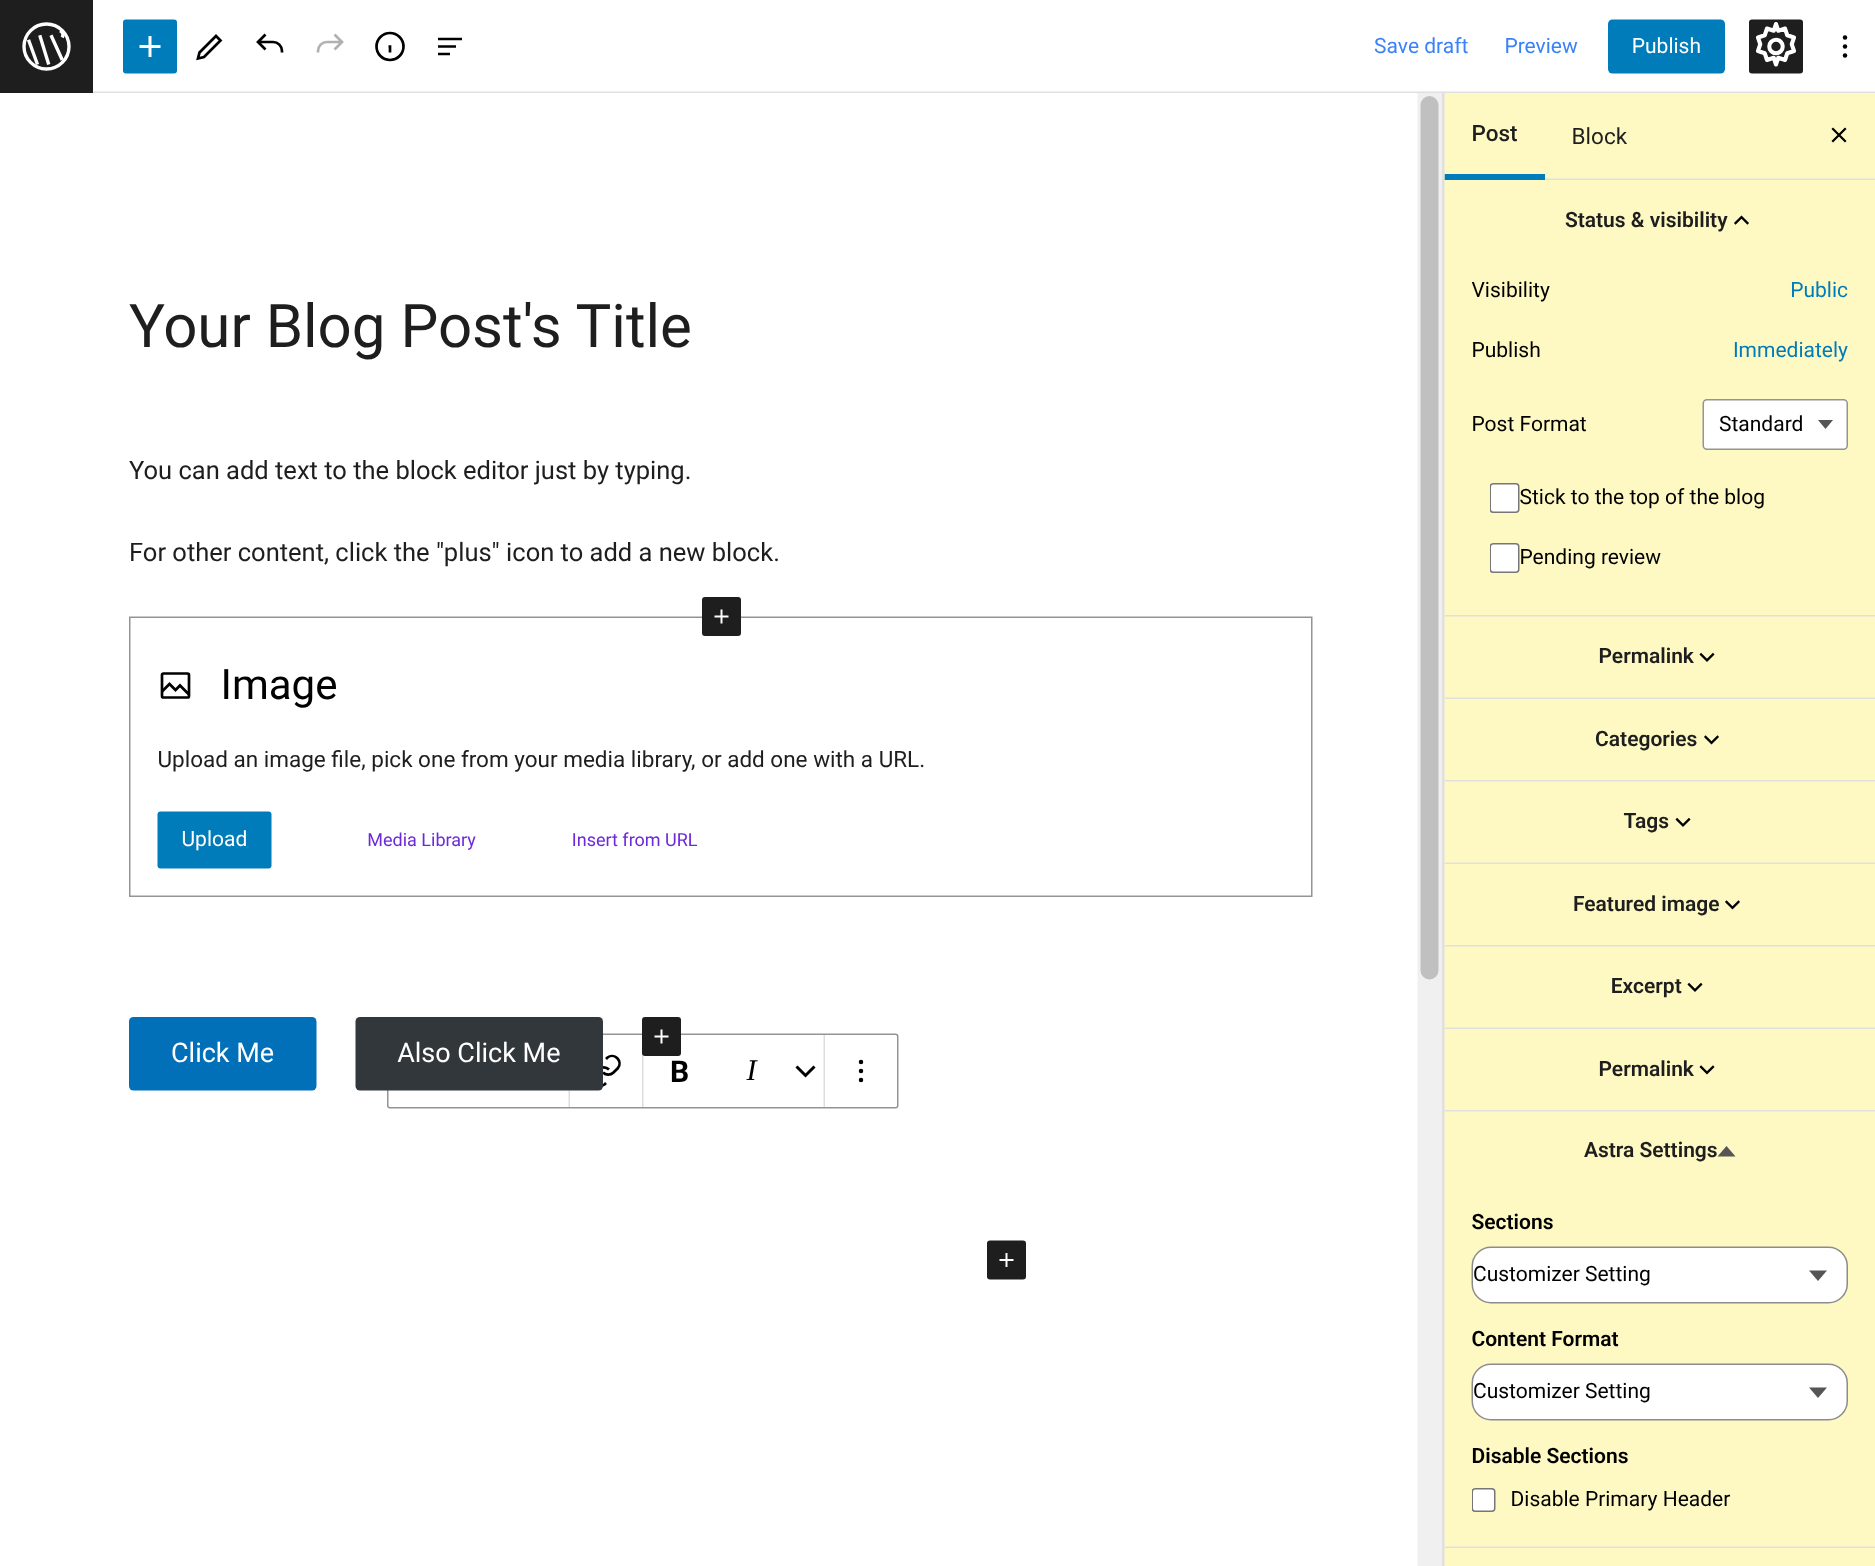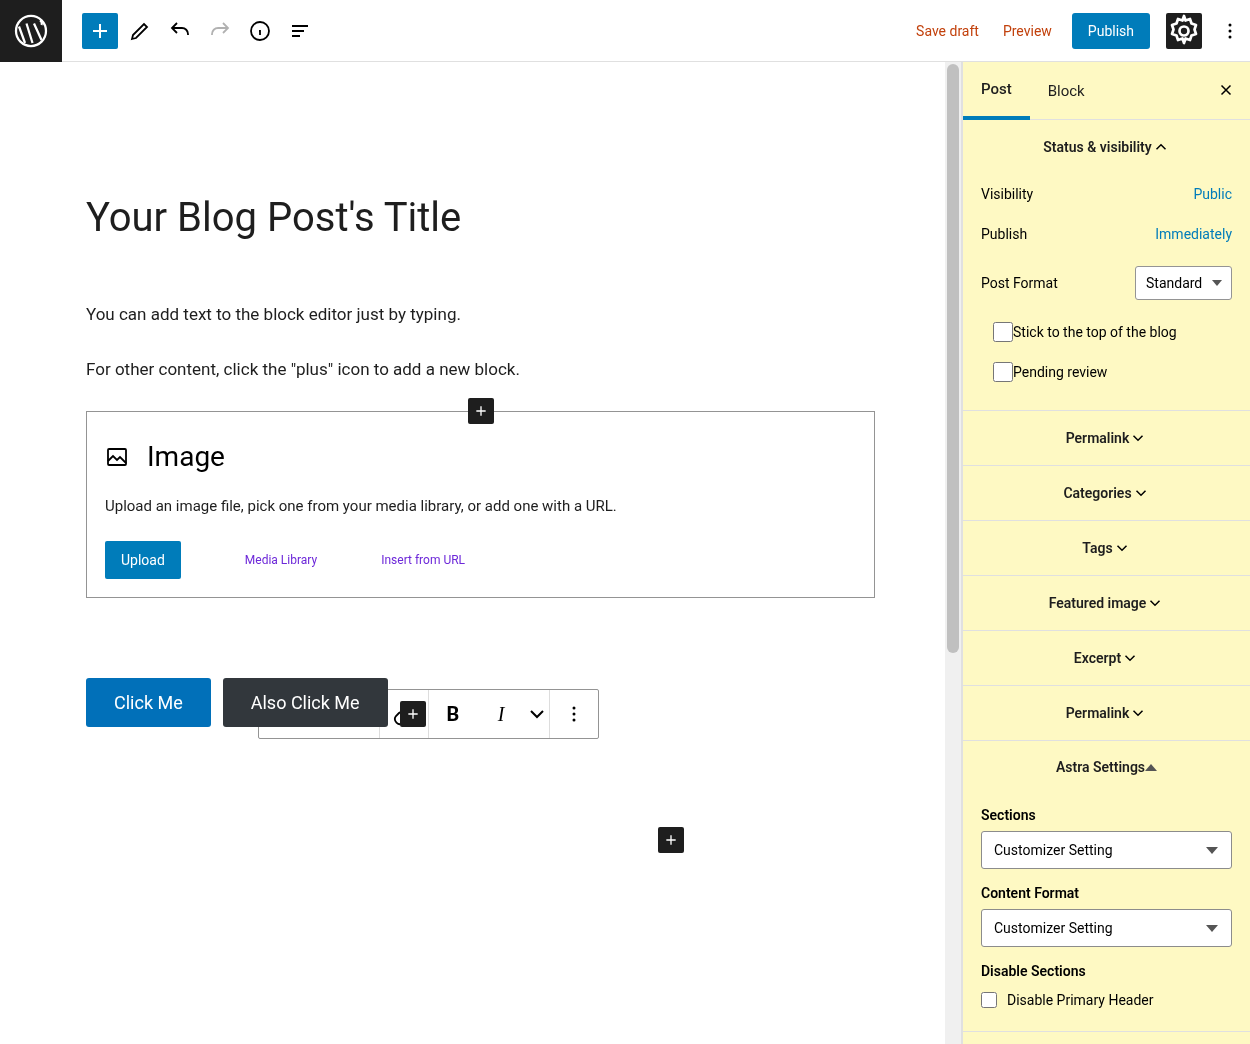--- a/index.html
+++ b/index.html
@@ -8,21 +8,21 @@
 
 .top-bar { height: 62px; display: flex; align-items: center; border-bottom: 1px solid #e0e0e0; }
 .wp-logo { width: 62px; height: 62px; background: #1e1e1e; display: flex; align-items: center; justify-content: center; color: #fff; }
 .wp-logo svg { width: 36px; height: 36px; }
 .tool-group { display: flex; align-items: center; gap: 4px; padding-left: 20px; }
 .tool-btn { width: 36px; height: 36px; border: none; background: transparent; display: flex; align-items: center; justify-content: center; cursor: pointer; border-radius: 2px; }
 .tool-btn.primary { background: #007cba; color: #fff; }
 .tool-btn svg { width: 24px; height: 24px; }
 .tool-btn.disabled { opacity: 0.3; }
 .top-right { margin-left: auto; display: flex; align-items: center; gap: 16px; padding-right: 8px; }
-.link-btn { background: none; border: none; color: #c2410c; font-size: 14px; cursor: pointer; padding: 8px 4px; }
+.link-btn { background: none; border: none; color: #3b82f6; font-size: 14px; cursor: pointer; padding: 8px 4px; }
 .publish-btn { background: #007cba; color: #fff; border: none; padding: 10px 16px; font-size: 14px; border-radius: 3px; cursor: pointer; }
 .settings-btn { width: 36px; height: 36px; background: #1e1e1e; color: #fff; border: none; display: flex; align-items: center; justify-content: center; cursor: pointer; border-radius: 2px; }
 .more-btn { width: 24px; height: 36px; background: none; border: none; display: flex; align-items: center; justify-content: center; cursor: pointer; }
 
 
 .main-area { display: flex; height: calc(100% - 62px); }
 .editor-wrap { flex: 1; position: relative; overflow-y: auto; border-right: 1px solid #e0e0e0; }
 .editor-scroll { position: absolute; right: 0; top: 0; width: 16px; height: 100%; background: #f0f0f0; }
 .editor-scroll::before { content: ''; position: absolute; right: 2px; top: 2px; width: 12px; height: 60%; background: #c0c0c0; border-radius: 6px; }
 .editor-canvas { background: #fff; margin: 12px 10px 0 10px; padding: 120px 76px 40px 76px; min-height: 900px; position: relative; }
@@ -43,21 +43,21 @@
 
 .block-toolbar { position: absolute; display: flex; background: #fff; border: 1px solid #949494; border-radius: 2px; height: 50px; }
 .bt-section { display: flex; align-items: center; border-right: 1px solid #ddd; }
 .bt-section:last-child { border-right: none; }
 .bt-btn { width: 48px; height: 48px; background: none; border: none; display: flex; align-items: center; justify-content: center; cursor: pointer; }
 .bt-btn.narrow { width: 24px; }
 .bt-btn svg { width: 24px; height: 24px; }
 .bt-btn .bold { font-weight: 700; font-size: 20px; }
 .bt-btn .italic { font-style: italic; font-size: 20px; font-family: Georgia, serif; }
 
-.buttons-row { display: flex; gap: 12px; margin-top: 80px; align-items: flex-end; position: relative; }
+.buttons-row { display: flex; gap: 26px; margin-top: 80px; align-items: flex-start; position: relative; }
 .demo-btn { padding: 14px 28px; font-size: 18px; border: none; cursor: pointer; border-radius: 3px; }
 .demo-btn.blue { background: #0170b9; color: #fff; }
 .demo-btn.dark { background: #32373c; color: #fff; }
 .inline-add { width: 26px; height: 26px; background: #1e1e1e; color: #fff; border: none; display: flex; align-items: center; justify-content: center; cursor: pointer; border-radius: 2px; }
 
 .add-below { position: absolute; width: 26px; height: 26px; background: #1e1e1e; color: #fff; border: none; display: flex; align-items: center; justify-content: center; cursor: pointer; border-radius: 2px; }
 
 
 .sidebar { width: 288px; border-left: 1px solid #e0e0e0; overflow-y: auto; background: #fef9c3; }
 .tabs { display: flex; border-bottom: 1px solid #e0e0e0; position: relative; }
@@ -72,21 +72,21 @@
 .field-row { display: flex; align-items: center; justify-content: space-between; padding: 12px 0; font-size: 14px; }
 .field-row .link { color: #007cba; cursor: pointer; }
 .select-wrap { position: relative; }
 .select-wrap select { border: 1px solid #949494; padding: 8px 28px 8px 10px; font-size: 14px; border-radius: 3px; background: #fff; appearance: none; cursor: pointer; }
 .select-wrap::after { content: ''; position: absolute; right: 10px; top: 50%; transform: translateY(-50%); width: 0; height: 0; border-left: 5px solid transparent; border-right: 5px solid transparent; border-top: 6px solid #555; pointer-events: none; }
 .check-row { display: flex; align-items: center; padding: 10px 12px; font-size: 14px; }
 .check-row input { width: 20px; height: 20px; border: 1px solid #949494; cursor: pointer; }
 
 .astra-body { padding: 14px 18px 18px 18px; }
 .astra-label { font-size: 14px; font-weight: 600; margin-bottom: 8px; display: block; }
-.astra-select { width: 100%; border: 1px solid #8c8c8c; padding: 10px 12px; font-size: 14px; border-radius: 3px; background: #fff; appearance: none; cursor: pointer; margin-bottom: 16px; }
+.astra-select { width: 100%; border: 1px solid #8c8c8c; padding: 10px 0; font-size: 14px; border-radius: 13px; background: #fff; appearance: none; cursor: pointer; margin-bottom: 16px; }
 .astra-select-wrap { position: relative; }
 .astra-select-wrap::after { content: ''; position: absolute; right: 14px; top: 16px; width: 0; height: 0; border-left: 6px solid transparent; border-right: 6px solid transparent; border-top: 7px solid #555; pointer-events: none; }
 .ds-row { display: flex; align-items: center; gap: 10px; padding: 5px 0; font-size: 14px; }
 .ds-row input { width: 16px; height: 16px; cursor: pointer; }
 
 .chev { width: 18px; height: 18px; }
 .tri-up { width: 0; height: 0; border-left: 6px solid transparent; border-right: 6px solid transparent; border-bottom: 7px solid #555; }
 </style>
 </head>
 <body>

